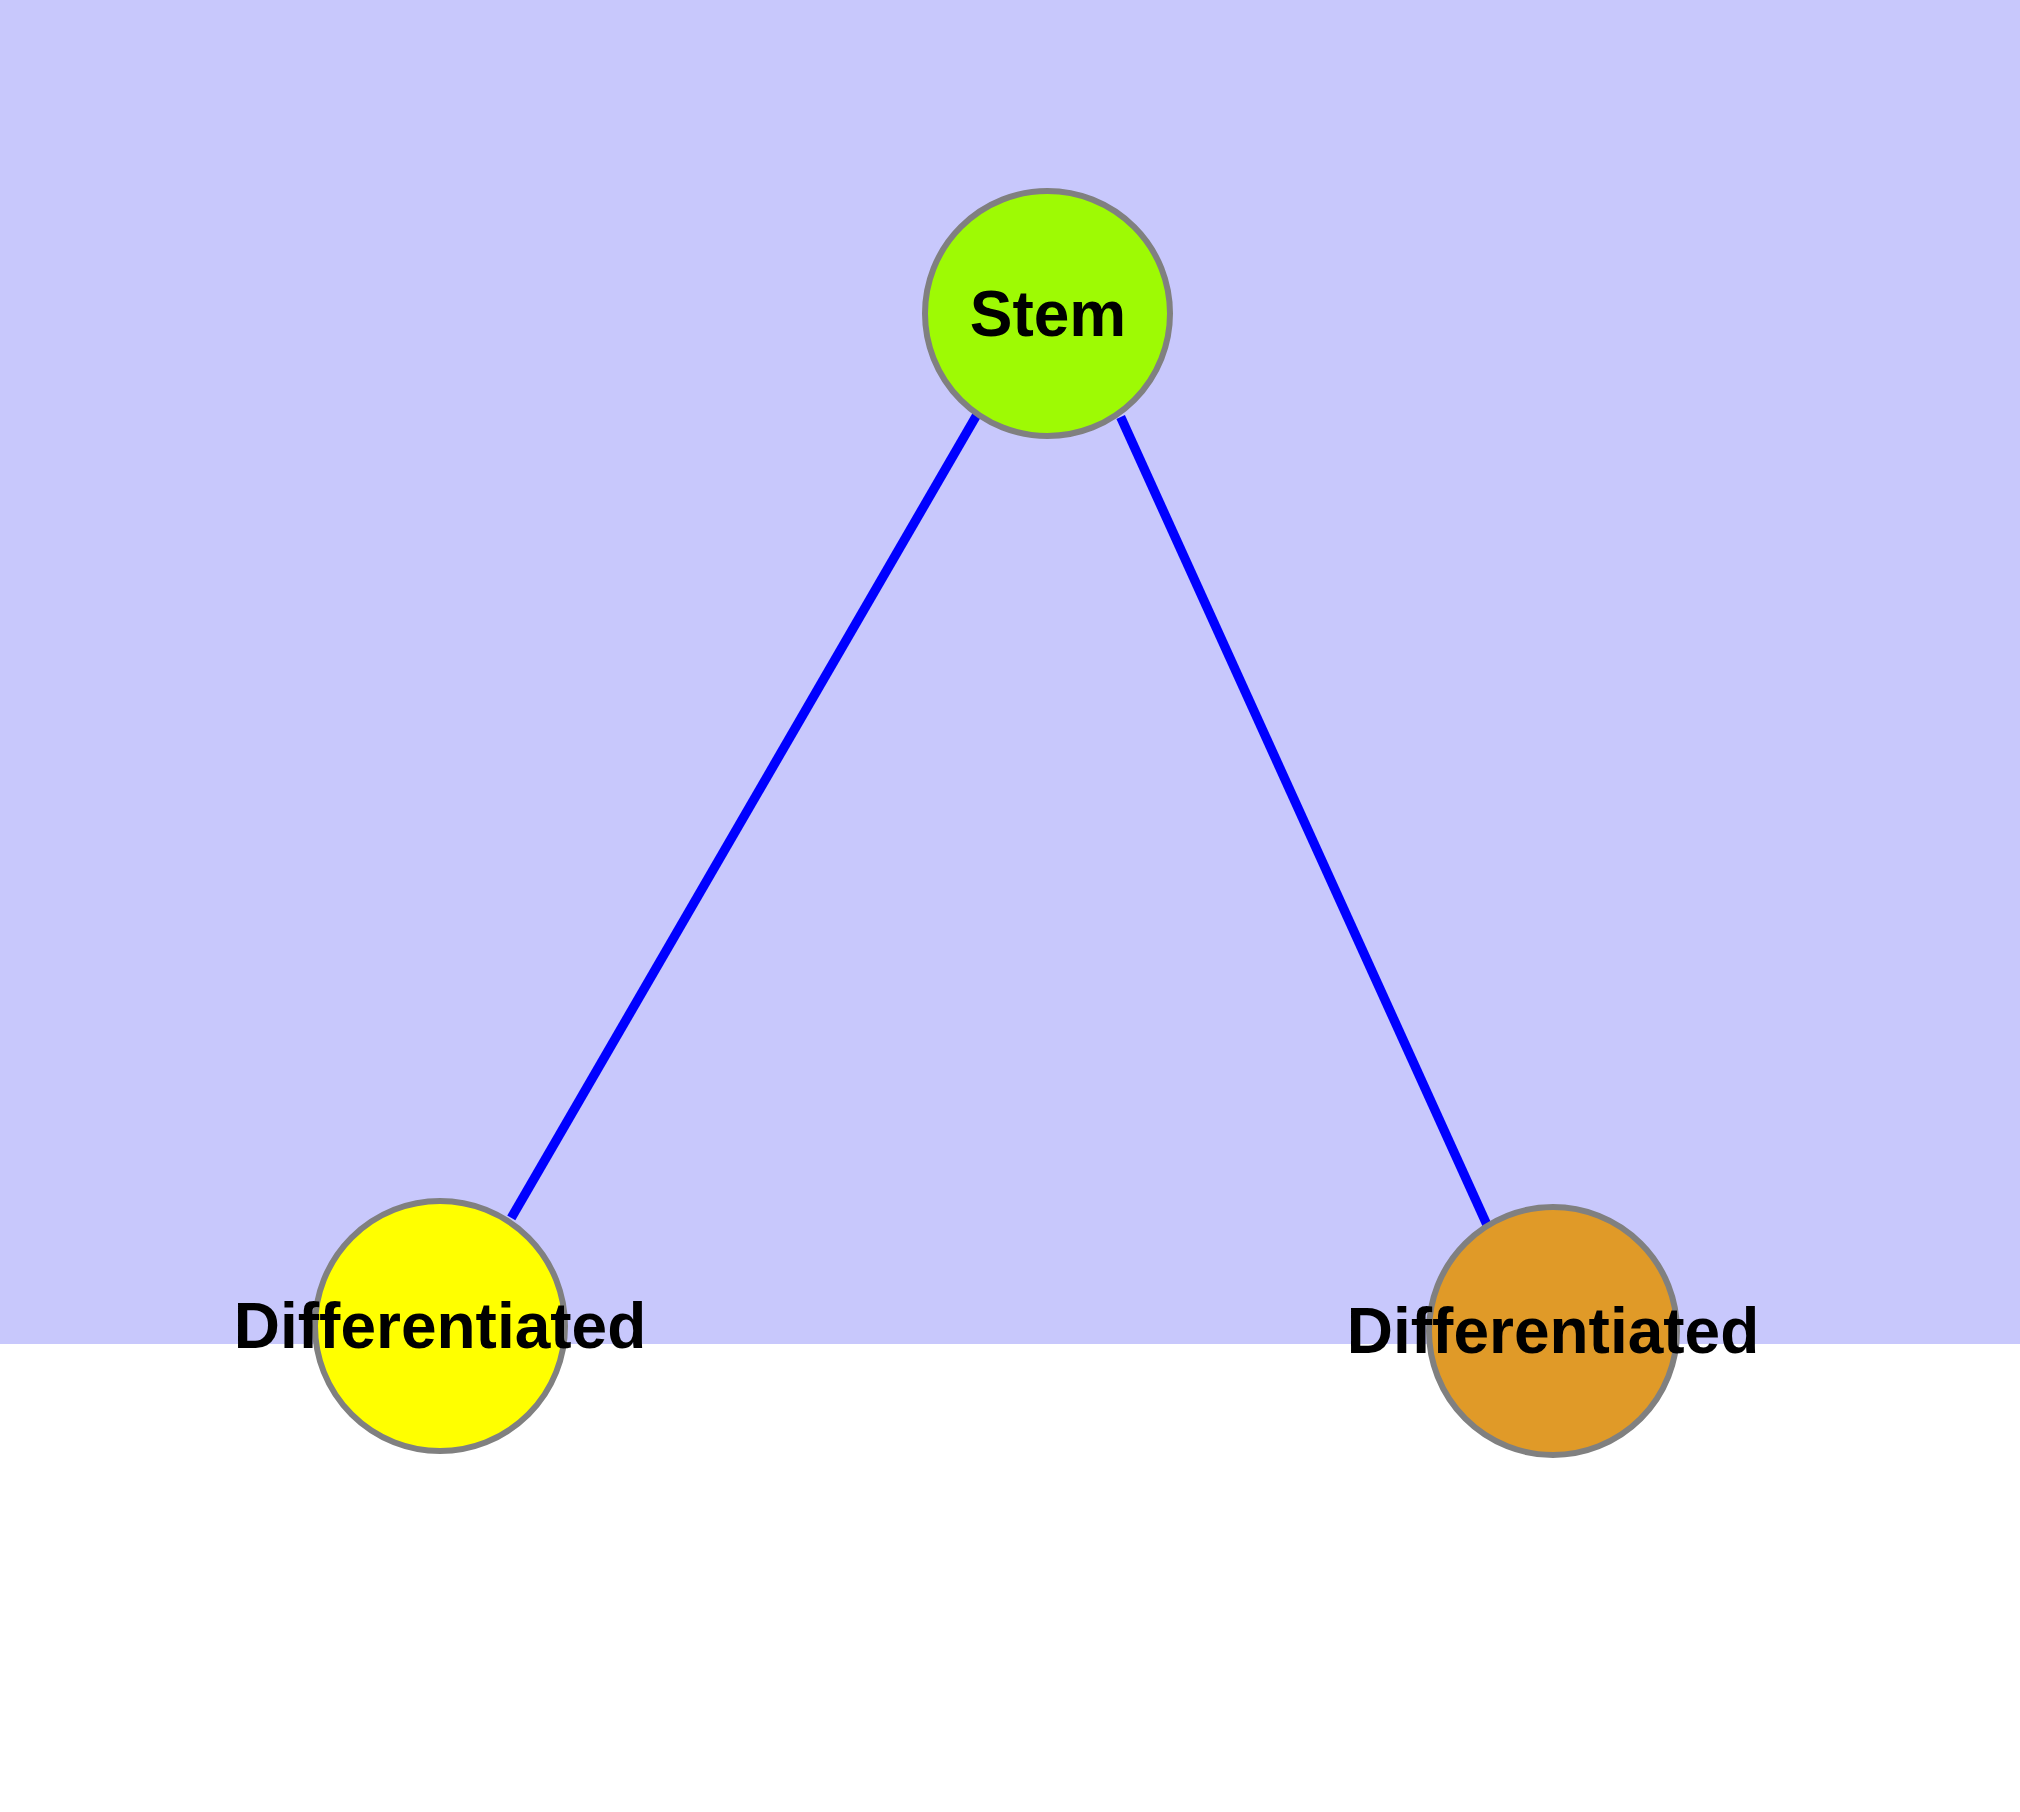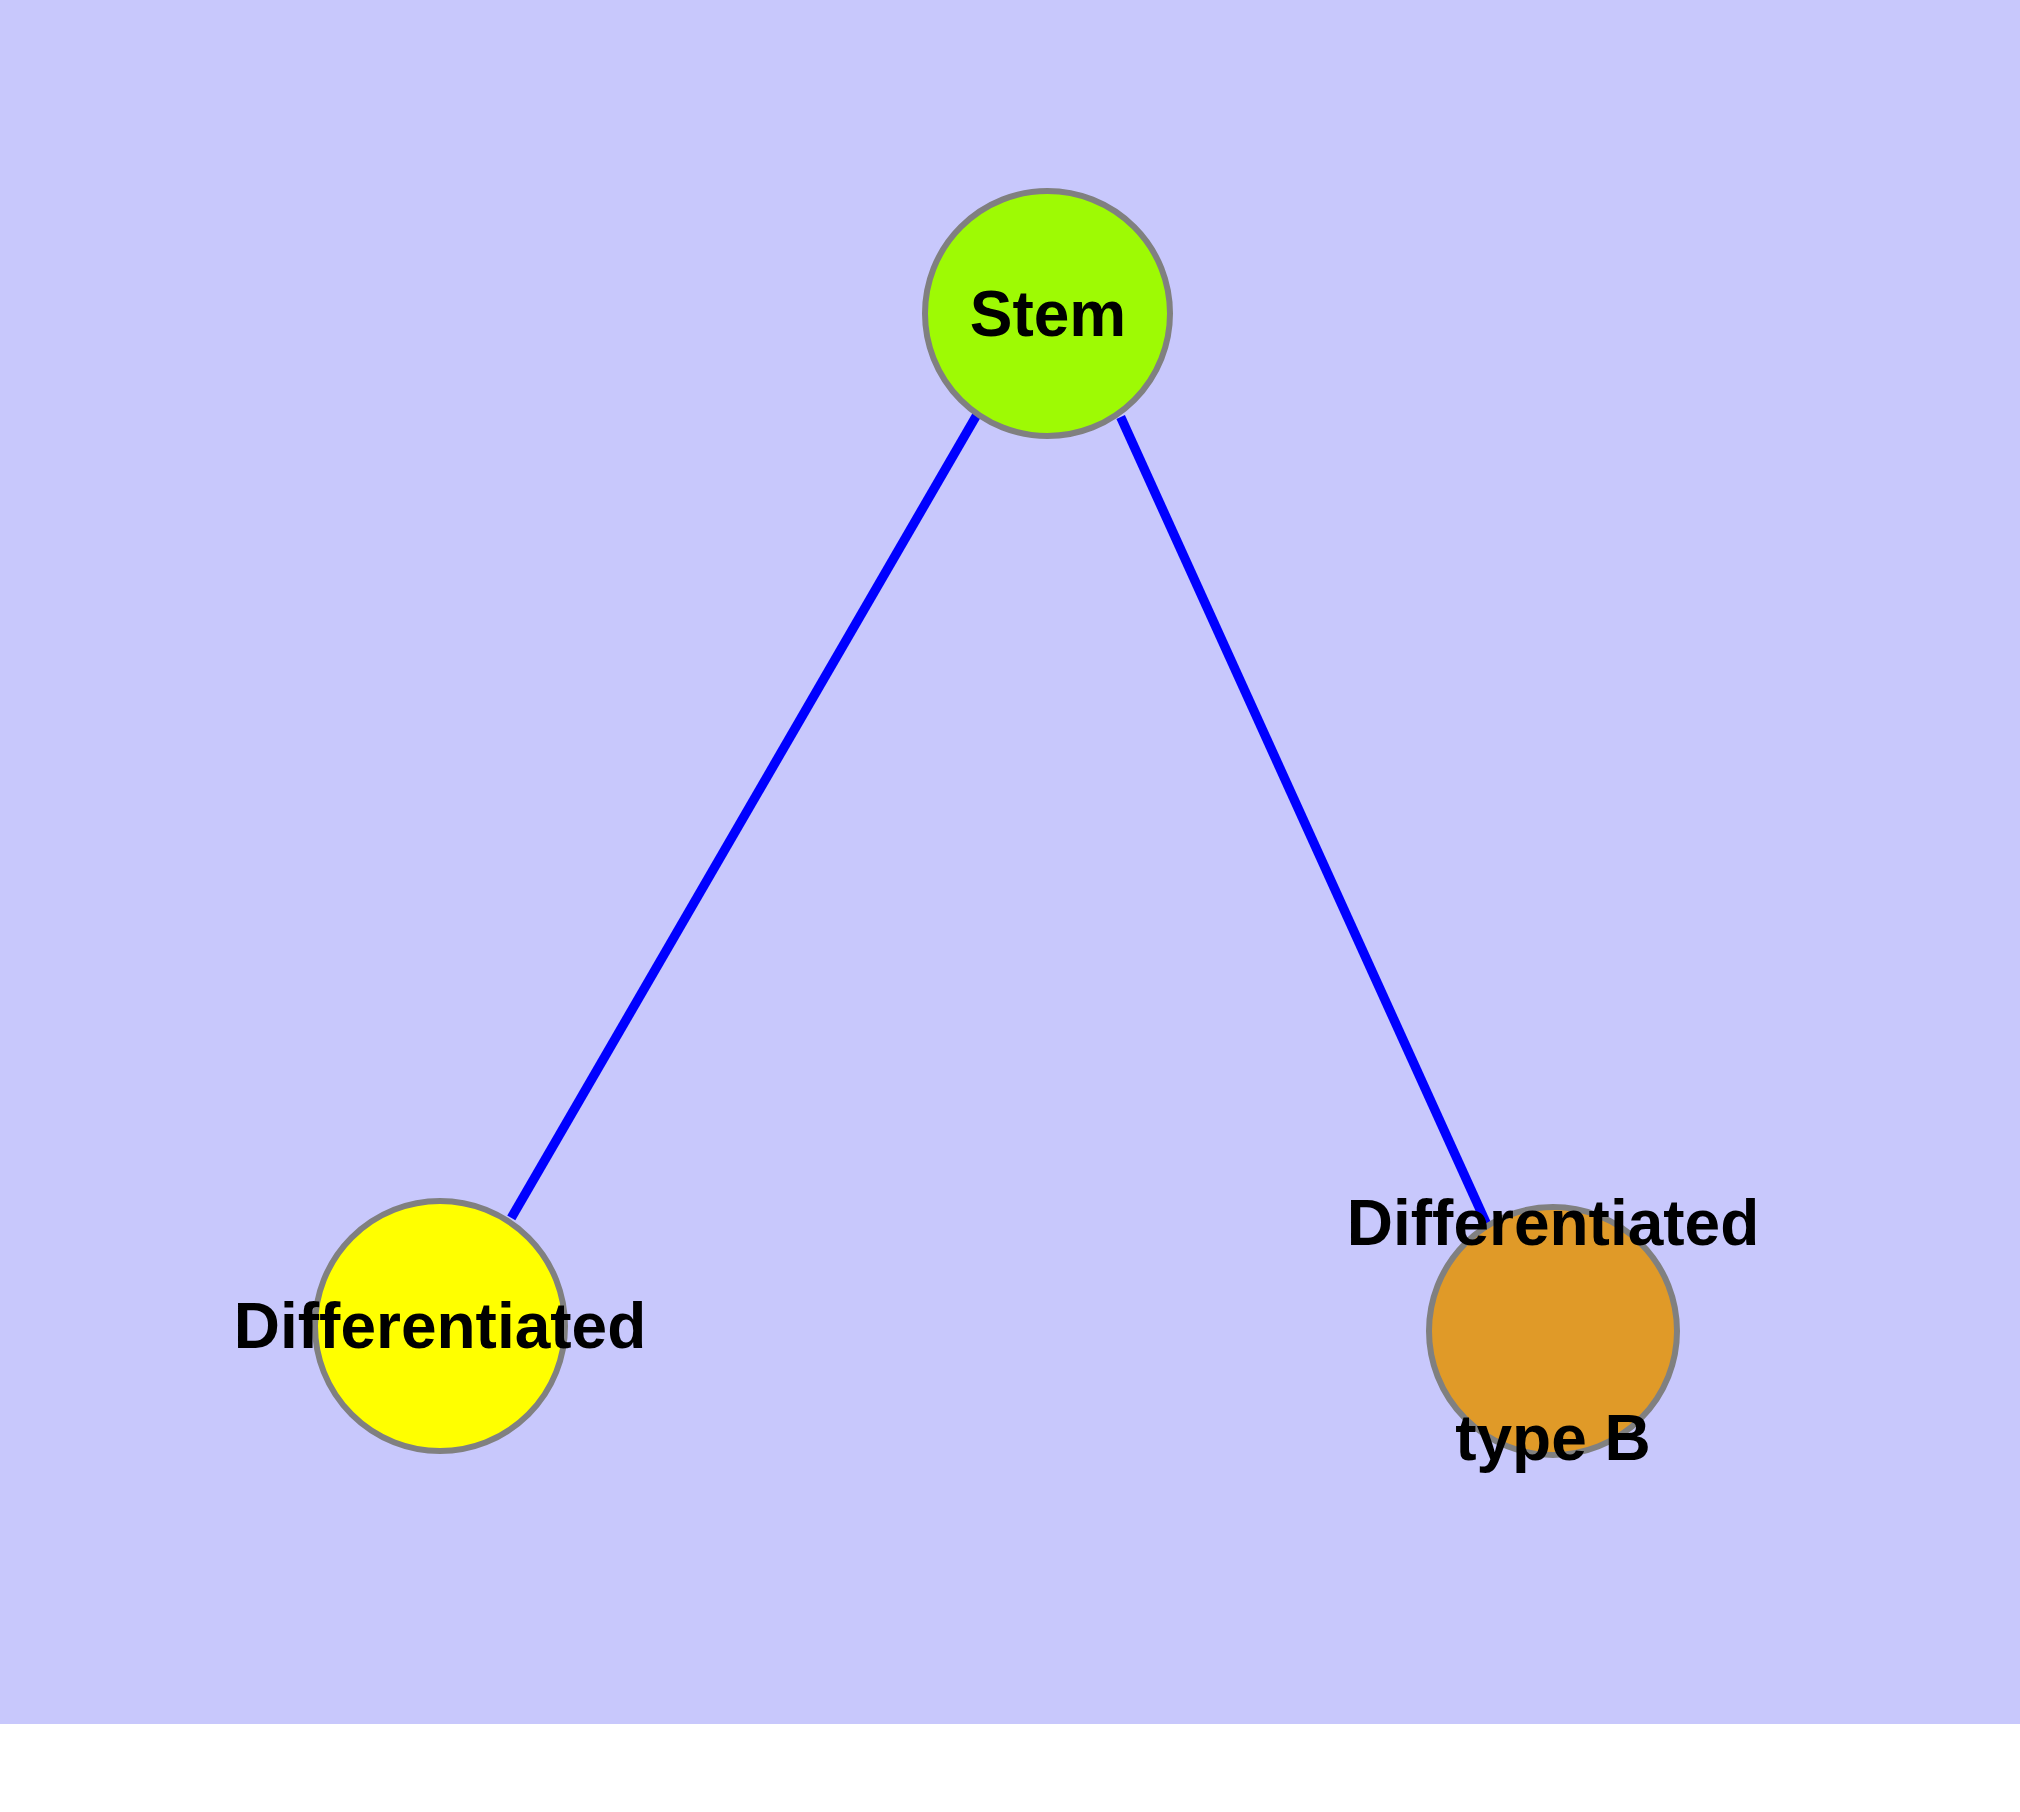--- a/index.html
+++ b/index.html
@@ -9,21 +9,21 @@
   }
   body {
     width: 2021px;
     height: 1812px;
     overflow: hidden;
     font-family: "Liberation Sans", sans-serif;
   }
   #graph-canvas {
     position: relative;
     width: 2021px;
-    height: 1724px;
+    height: 1344px;
     background: #c8c8fc;
   }
   #edge-layer {
     position: absolute;
     left: 0;
     top: 0;
     width: 2021px;
     height: 1812px;
   }
   .node {
@@ -97,17 +97,16 @@
   <div class="node-label" id="label-stem" style="left: 1048px; top: 315px; color: rgb(0, 0, 0);">
     <div>Stem</div>
   </div>
 
   <div class="node-label" id="label-diff-a" style="left: 440px; top: 1327px; color: rgb(0, 0, 0);">
     <div>Differentiated</div>
   </div>
 
   <div class="node-label" id="label-diff-b" style="left: 1553px; top: 1332px; color: rgb(0, 0, 0);">
     <div>Differentiated</div>
-    <div>type B</div>
   </div>
 
 </div>
 
 
 </body></html>

